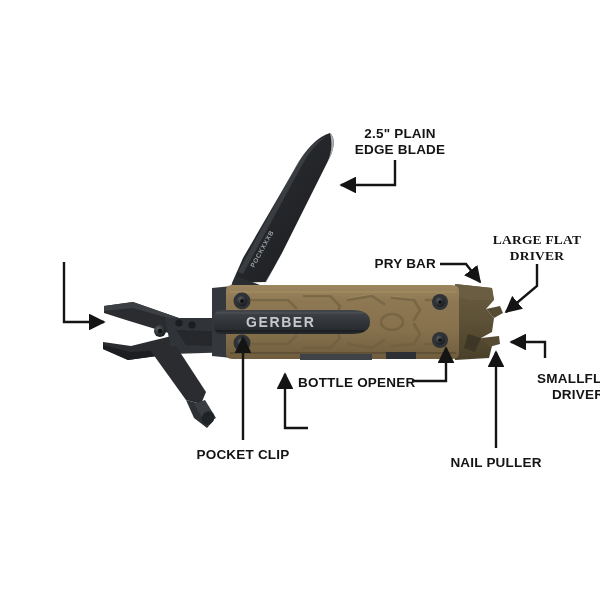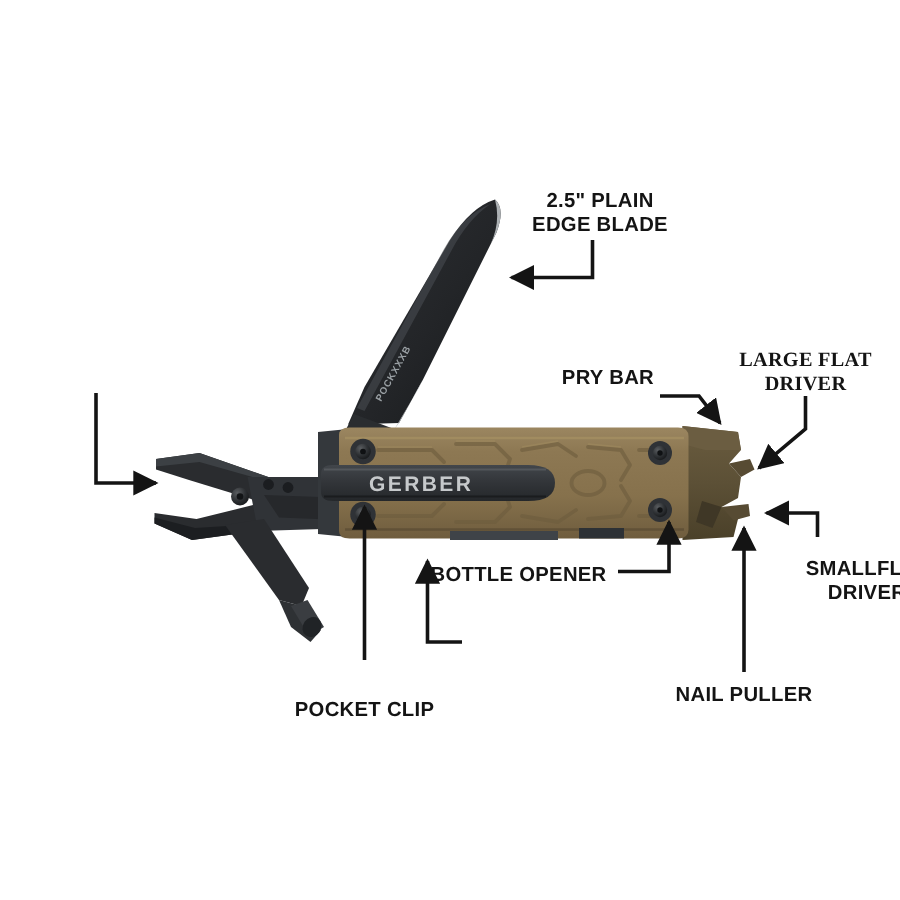--- a/index.html
+++ b/index.html
@@ -214,28 +214,28 @@
       <path d="M243 440 L243 338" marker-end="url(#arrowL)"></path>
 
       <path d="M496 448 L496 352" marker-end="url(#arrowL)"></path>
     </g>
   </svg>
 
   <div class="callout-label" style="left:350px; top:126px; width:100px;">2.5" PLAIN
 EDGE BLADE</div>
 
 
-  <div class="callout-label align-right" style="left:370px; top:244px; width:66px;">PRY BAR</div>
+  <div class="callout-label align-right" style="left:370px; top:256px; width:66px;">PRY BAR</div>
 
   <div class="callout-label" style="left:481px; top:232px; width:112px;font-family:Liberation Serif, serif;">LARGE FLAT
 DRIVER</div>
 
   <div class="callout-label" style="left:495px; top:371px; width:96px;margin-left:35px;">SMALLFLAT
 DRIVER</div>
 
-  <div class="callout-label align-left" style="left:287px; top:375px; width:120px;">BOTTLE OPENER</div>
-
-
-  <div class="callout-label" style="left:196px; top:465px; width:94px;">POCKET CLIP</div>
+  <div class="callout-label align-left" style="left:298px; top:375px; width:120px;">BOTTLE OPENER</div>
+
+
+  <div class="callout-label" style="left:196px; top:447px; width:94px;">POCKET CLIP</div>
 
   <div class="callout-label" style="left:448px; top:455px; width:96px;">NAIL PULLER</div>
 
 </div>
 
 </body></html>

